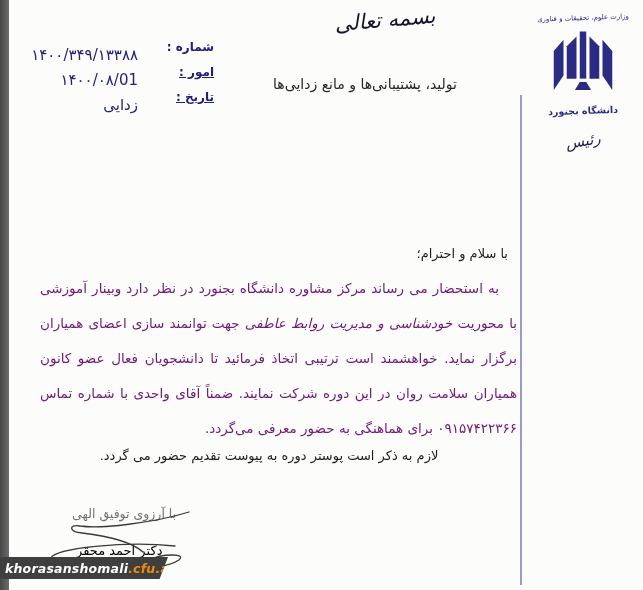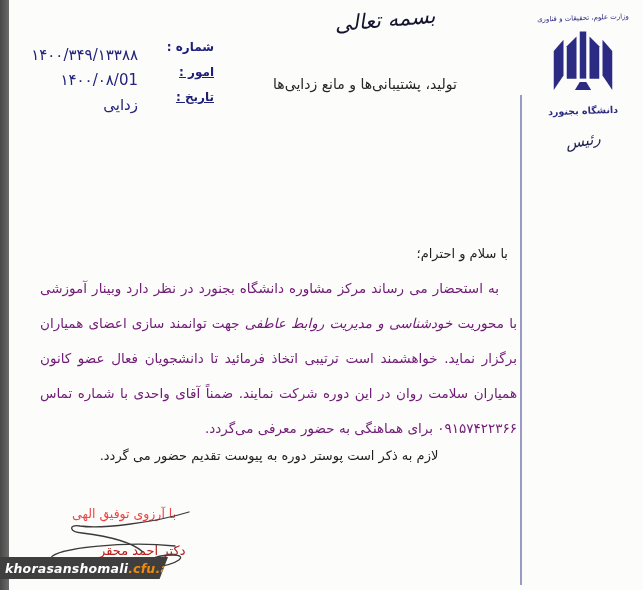--- a/index.html
+++ b/index.html
@@ -46,23 +46,23 @@
 
   .body-para { position:absolute; left:32px; top:271px; width:477px; direction:rtl;
     text-align:justify; font-size:13.5px; color:#701a75; line-height:35px;
     text-indent:18px;margin-left:8px; }
   .body-para .it { font-style:italic; }
 
   .attach-note { position:absolute; left:30px; top:448px; width:478px; direction:rtl;
     text-align:center; font-size:13px; color:#1d1d1d; }
 
   .closing { position:absolute; left:72px; top:506px; direction:rtl; font-size:12.5px;
-    color:#ef4444; }
-  .sig-name { position:absolute; left:99px; top:543px; direction:rtl; font-size:13px;
-    color:#b91c1c; }
+    color:#737373; }
+  .sig-name { position:absolute; left:76px; top:543px; direction:rtl; font-size:13px;
+    color:#000000; }
   .signature-svg { position:absolute; left:25px; top:500px; z-index:3; }
 
   .watermark { position:absolute; left:0; top:557px; width:168px; height:22px;
     background:#3f3f3f; clip-path:polygon(0 0,100% 0,95% 100%,0 100%);
     display:flex; align-items:center; padding-left:5px; z-index:4;
     font-style:italic; font-weight:bold; font-size:12.5px; letter-spacing:0.2px; }
   .wm-white { color:#ffffff; }
   .wm-orange { color:#ee8a0e; }
 </style>
 </head>

